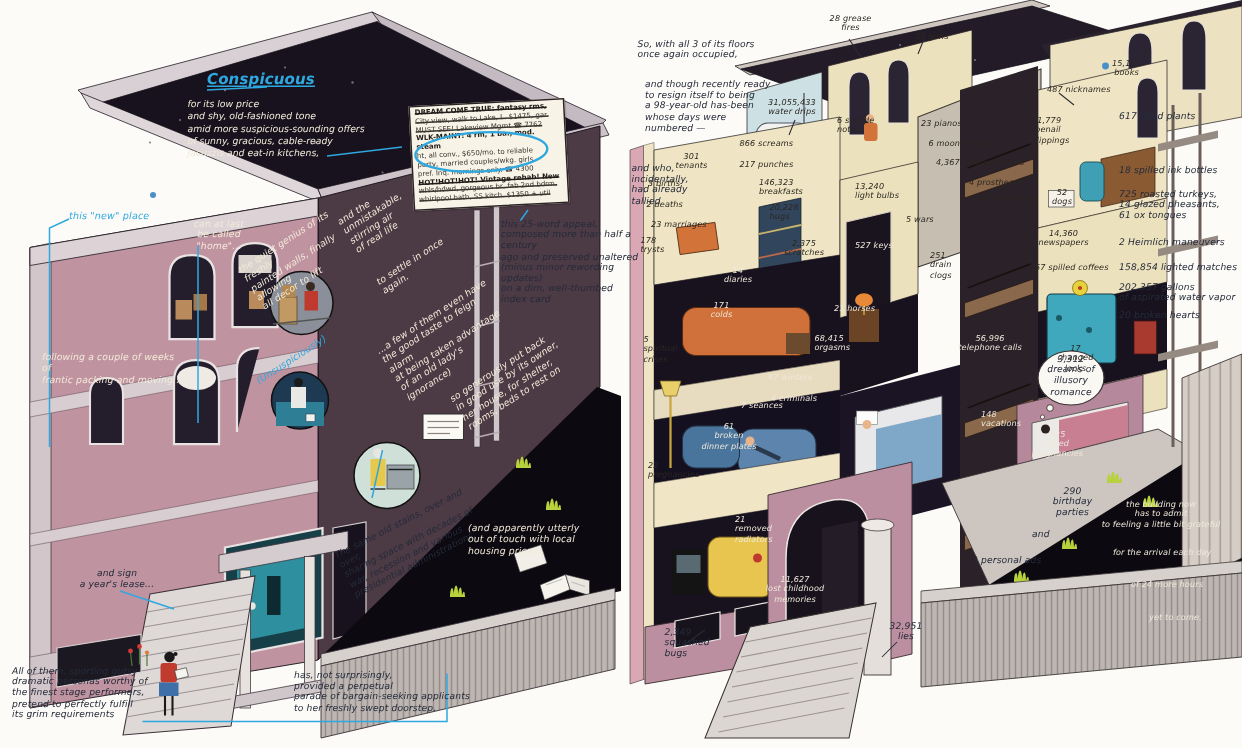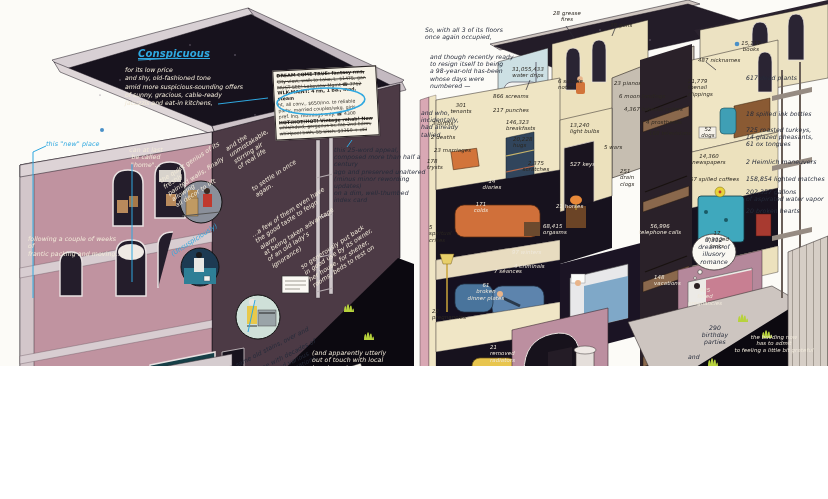--- a/index.html
+++ b/index.html
@@ -1,16 +1,16 @@
 <!DOCTYPE html>
 <html><head>
 <meta charset="utf-8">
 <style>
   html,body{margin:0;padding:0;background:#ffffff;}
-  #canvas{position:relative;width:828px;height:366px;background:#fcfbf7;overflow:hidden;
+  #canvas{position:relative;width:828px;height:499px;background:#fcfbf7;overflow:hidden;
           font-family:"DejaVu Sans",sans-serif;}
   #bg{position:absolute;left:0;top:0;}
   #labels{position:absolute;left:0;top:0;width:828px;height:499px;pointer-events:none;}
   .lbl{position:absolute;font-family:"DejaVu Sans",sans-serif;font-style:italic;
        white-space:pre-line;line-height:1.18;letter-spacing:.1px;transform-origin:0 0;}
   .cyan{color:#2fa8e0;font-size:6.4px;}
   .cyan-title{color:#2fa8e0;font-size:10px;font-weight:bold;text-decoration:underline;font-style:italic;}
   .white{color:#f2ead9;font-size:6.2px;}
   .wht{color:#efe8da;font-size:5.4px;}
   .dark{color:#252b3a;font-size:6.1px;}

